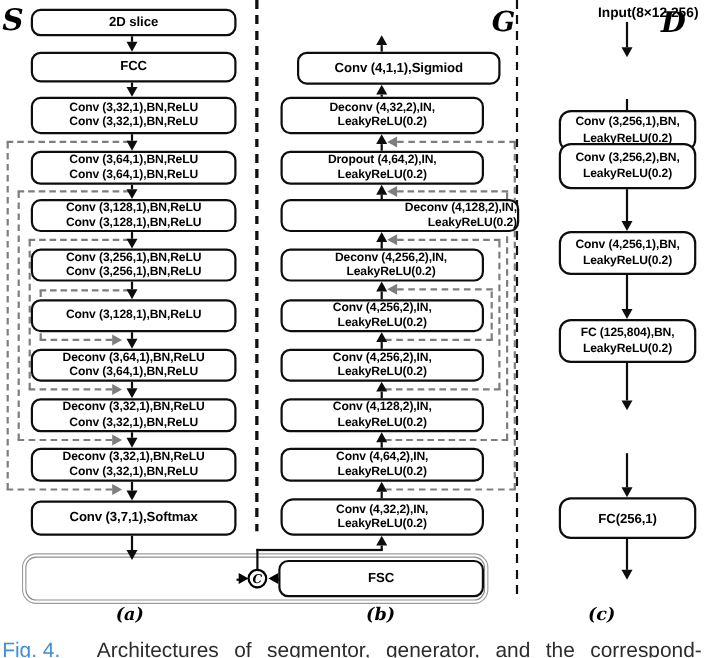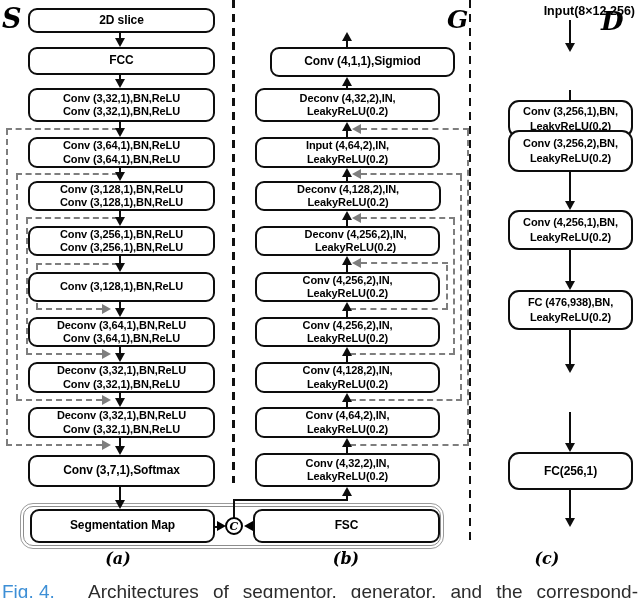--- a/index.html
+++ b/index.html
@@ -160,32 +160,31 @@
   </div>
   <div class="box" style="left:28px; top:362px; width:187px; height:31px;">
     <span>Deconv (3,32,1),BN,ReLU</span>
     <span>Conv (3,32,1),BN,ReLU</span>
   </div>
   <div class="box" style="left:28px; top:407px; width:187px; height:31px;">
     <span>Deconv (3,32,1),BN,ReLU</span>
     <span>Conv (3,32,1),BN,ReLU</span>
   </div>
   <div class="box one" style="left:28px; top:455px; width:187px; height:32px;">Conv (3,7,1),Softmax</div>
-  <div class="box one" style="left:30px; top:509px; width:185px; height:34px;">Segmentation Map</div>
 
   <div class="box one" style="left:270px; top:47px;  width:185px; height:30px;">Conv (4,1,1),Sigmiod</div>
   <div class="box" style="left:255px; top:88px;  width:185px; height:34px;">
     <span>Deconv (4,32,2),IN,</span>
     <span>LeakyReLU(0.2)</span>
   </div>
   <div class="box" style="left:255px; top:137px; width:185px; height:31px;">
-    <span>Input (4,64,2),IN,</span>
-    <span>LeakyReLU(0.2)</span>
-  </div>
-  <div class="box" style="left:255px; top:181px; width:186px; height:30px;">
+    <span>Dropout (4,64,2),IN,</span>
+    <span>LeakyReLU(0.2)</span>
+  </div>
+  <div class="box" style="left:255px; top:181px; width:217px; height:30px;align-items:flex-end;">
     <span>Deconv (4,128,2),IN,</span>
     <span>LeakyReLU(0.2)</span>
   </div>
   <div class="box" style="left:255px; top:226px; width:185px; height:30px;padding-left:16px;">
     <span>Deconv (4,256,2),IN,</span>
     <span>LeakyReLU(0.2)</span>
   </div>
   <div class="box" style="left:255px; top:272px; width:185px; height:30px;">
     <span>Conv (4,256,2),IN,</span>
     <span>LeakyReLU(0.2)</span>
@@ -195,41 +194,41 @@
     <span>LeakyReLU(0.2)</span>
   </div>
   <div class="box" style="left:255px; top:362px; width:185px; height:31px;">
     <span>Conv (4,128,2),IN,</span>
     <span>LeakyReLU(0.2)</span>
   </div>
   <div class="box" style="left:255px; top:407px; width:185px; height:31px;">
     <span>Conv (4,64,2),IN,</span>
     <span>LeakyReLU(0.2)</span>
   </div>
-  <div class="box" style="left:255px; top:453px; width:185px; height:34px;">
+  <div class="box" style="left:255px; top:453px; width:185px; height:34px;border-radius:12px;">
     <span>Conv (4,32,2),IN,</span>
     <span>LeakyReLU(0.2)</span>
   </div>
   <div class="box one" style="left:253px; top:509px; width:187px; height:34px;">FSC</div>
 
   <div class="dinput">Input(8×12,256)</div>
   <div class="box dbox" style="left:508px; top:52px;  width:125px; height:38px;margin-top:48px;">
     <span>Conv (3,256,1),BN,</span>
     <span>LeakyReLU(0.2)</span>
   </div>
   <div class="box dbox" style="left:508px; top:130px; width:125px; height:42px;">
     <span>Conv (3,256,2),BN,</span>
     <span>LeakyReLU(0.2)</span>
   </div>
   <div class="box dbox" style="left:508px; top:210px; width:125px; height:40px;">
     <span>Conv (4,256,1),BN,</span>
     <span>LeakyReLU(0.2)</span>
   </div>
   <div class="box dbox" style="left:508px; top:290px; width:125px; height:40px;">
-    <span>FC (476,938),BN,</span>
+    <span>FC (125,804),BN,</span>
     <span>LeakyReLU(0.2)</span>
   </div>
   <div class="box dbox done" style="left:508px; top:452px; width:125px; height:38px;">FC(256,1)</div>
 
   <div class="line" style="left:233px; top:499px; width:115px; height:2.2px;"></div>
   <div class="line" style="left:233px; top:499px; width:2.2px; height:19px;"></div>
   <div class="line" style="left:215px; top:525.5px; width:4px; height:2.2px;"></div>
   <div class="bhr" style="left:217px; top:521px;"></div>
   <div class="line" style="left:250px; top:525.5px; width:4px; height:2.2px;"></div>
   <div class="bhl" style="left:244px; top:521px;"></div>

